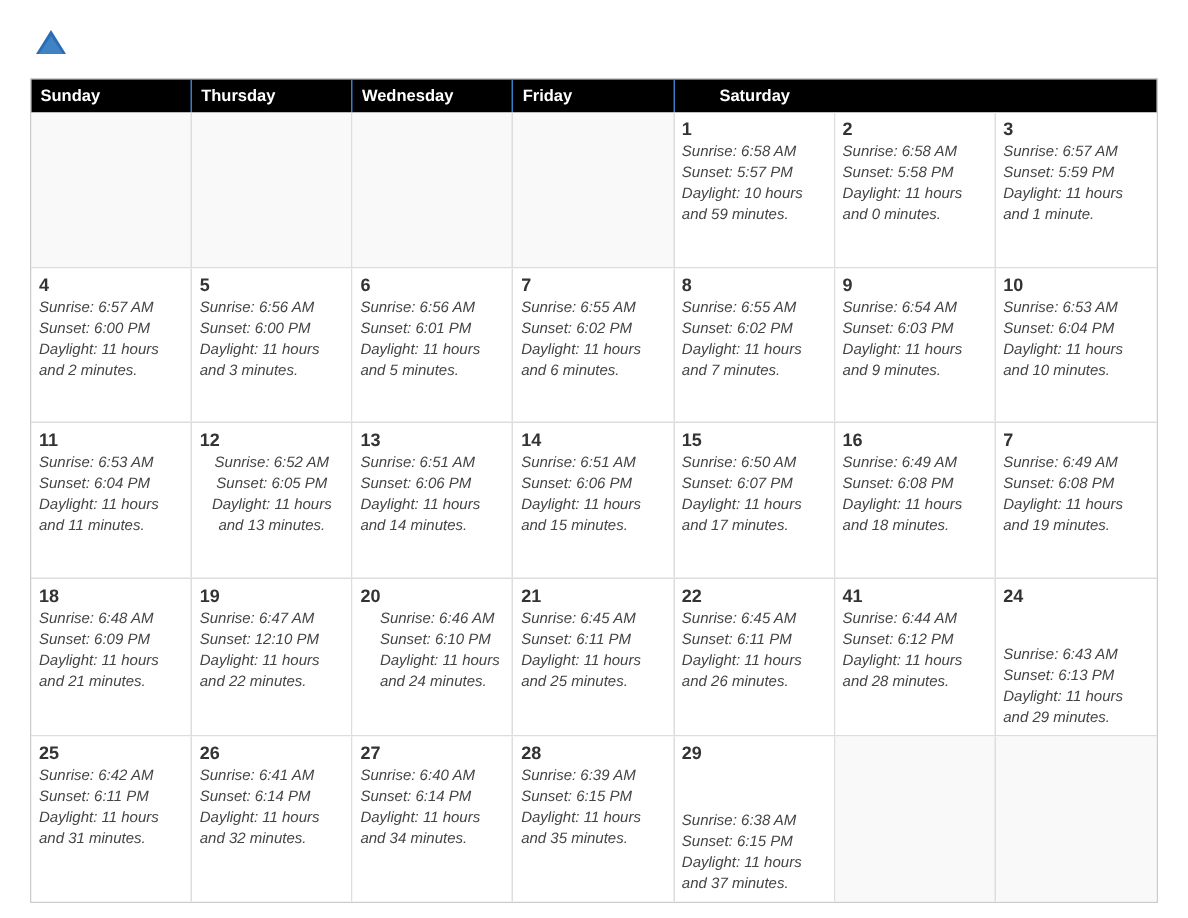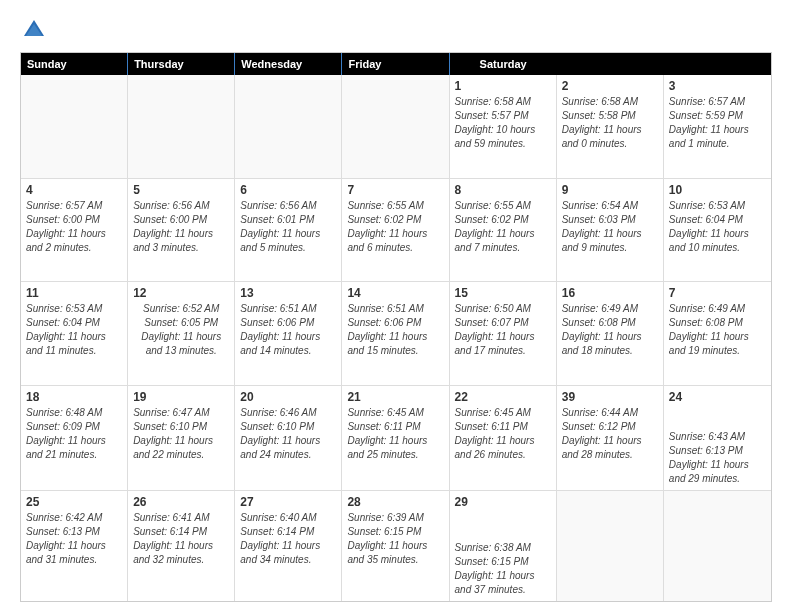--- a/index.html
+++ b/index.html
@@ -290,65 +290,65 @@
           <div class="cal-cell">
             <span class="day-num">18</span>
             <div class="day-info" style="white-space: pre-line;">Sunrise: 6:48 AM
 Sunset: 6:09 PM
 Daylight: 11 hours
 and 21 minutes.</div>
           </div>
           <div class="cal-cell">
             <span class="day-num">19</span>
             <div class="day-info" style="white-space: pre-line;">Sunrise: 6:47 AM
-Sunset: 6:10 PM
+Sunset: 12:10 PM
 Daylight: 11 hours
 and 22 minutes.</div>
           </div>
           <div class="cal-cell">
             <span class="day-num">20</span>
-            <div class="day-info" style="white-space: pre-line;">Sunrise: 6:46 AM
+            <div class="day-info" style="white-space: pre-line; margin-left: 13px;">Sunrise: 6:46 AM
 Sunset: 6:10 PM
 Daylight: 11 hours
 and 24 minutes.</div>
           </div>
           <div class="cal-cell">
             <span class="day-num">21</span>
             <div class="day-info" style="white-space: pre-line;">Sunrise: 6:45 AM
 Sunset: 6:11 PM
 Daylight: 11 hours
 and 25 minutes.</div>
           </div>
           <div class="cal-cell">
             <span class="day-num">22</span>
             <div class="day-info" style="white-space: pre-line;">Sunrise: 6:45 AM
 Sunset: 6:11 PM
 Daylight: 11 hours
 and 26 minutes.</div>
           </div>
           <div class="cal-cell">
-            <span class="day-num">39</span>
+            <span class="day-num">41</span>
             <div class="day-info" style="white-space: pre-line;">Sunrise: 6:44 AM
 Sunset: 6:12 PM
 Daylight: 11 hours
 and 28 minutes.</div>
           </div>
           <div class="cal-cell">
             <span class="day-num">24</span>
             <div class="day-info" style="white-space: pre-line; margin-top: 26px;">Sunrise: 6:43 AM
 Sunset: 6:13 PM
 Daylight: 11 hours
 and 29 minutes.</div>
           </div>
         </div>
         <div class="cal-row">
           <div class="cal-cell">
             <span class="day-num">25</span>
             <div class="day-info" style="white-space: pre-line;">Sunrise: 6:42 AM
-Sunset: 6:13 PM
+Sunset: 6:11 PM
 Daylight: 11 hours
 and 31 minutes.</div>
           </div>
           <div class="cal-cell">
             <span class="day-num">26</span>
             <div class="day-info" style="white-space: pre-line;">Sunrise: 6:41 AM
 Sunset: 6:14 PM
 Daylight: 11 hours
 and 32 minutes.</div>
           </div>

